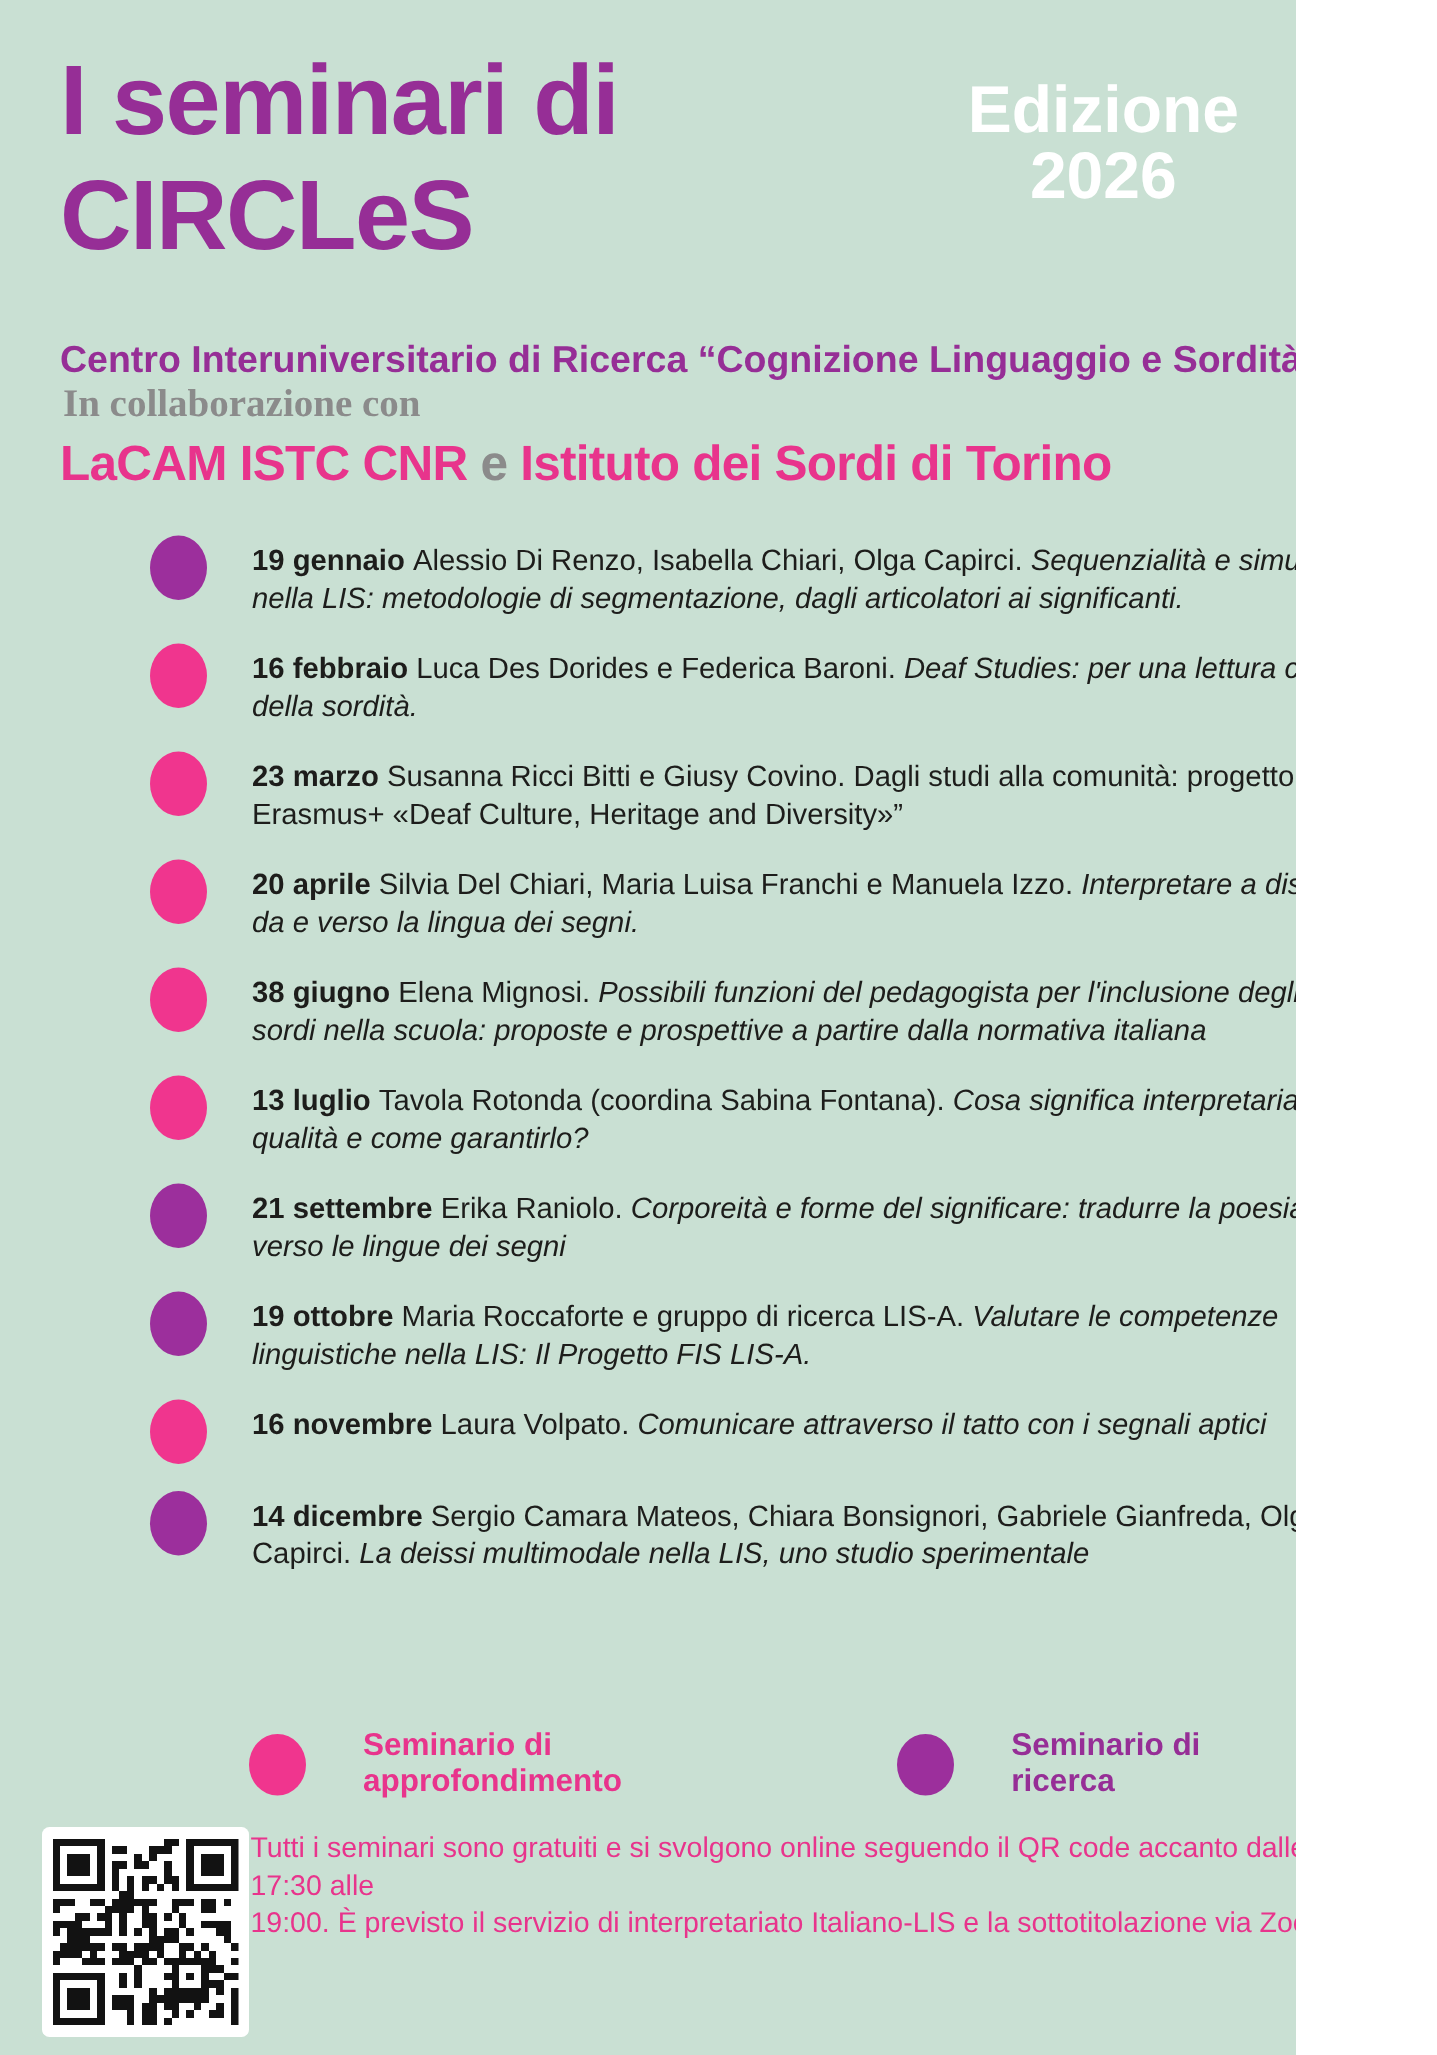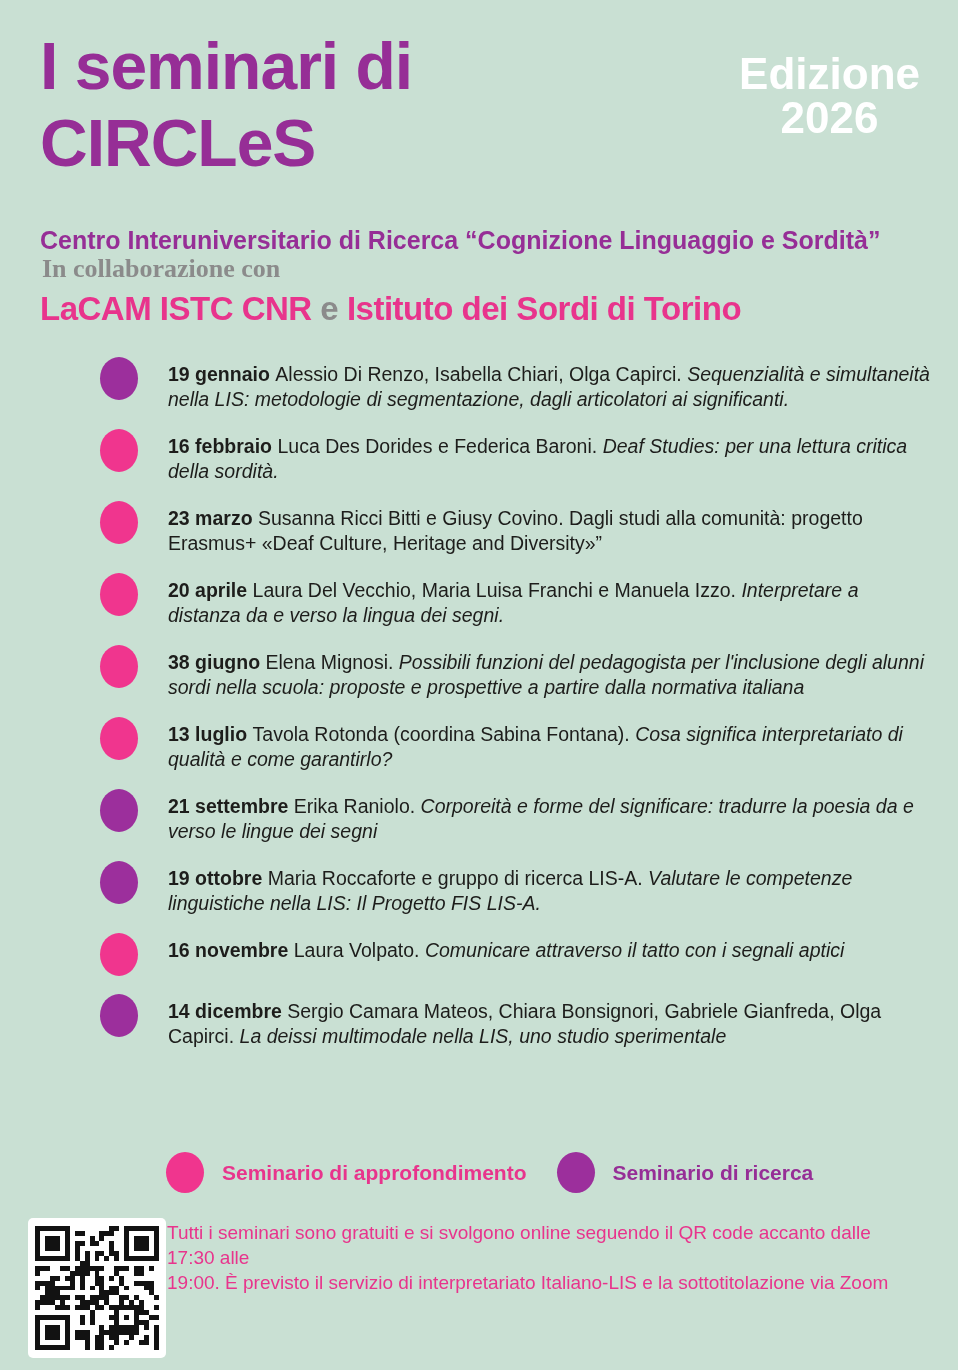--- a/index.html
+++ b/index.html
@@ -7,21 +7,21 @@
     --purple:#962e96;
     --purple-dot:#9c2f9c;
     --pink:#f0358e;
     --pink-text:#e8348c;
     --gray:#8b8b8b;
     --text:#1d1d1b;
     --white:#ffffff;
   }
   html,body{margin:0;padding:0;background:#fff;}
   .poster{
-    position:relative;width:958px;height:1370px;overflow:hidden;
+    position:relative;width:864px;height:1370px;overflow:hidden;
     background:var(--background);
     font-family:"Liberation Sans", sans-serif;
   }
   
   .title{
     position:absolute;left:40px;top:28px;
     font-size:66px;font-weight:bold;color:var(--purple);
     line-height:1.16;letter-spacing:-1px;
   }
   .edition{
@@ -54,21 +54,21 @@
   }
   .dot.pink{background:var(--pink);}
   .dot.purple{background:var(--purple-dot);}
   .entry{
     margin:0 0 0 30px;width:764px;
     font-size:19.5px;line-height:24.5px;color:var(--text);
   }
   .entry b{font-weight:bold;}
   .date::after,.names::after{content:"\00a0";}
   
-  .legend{position:absolute;left:166px;top:1152px;display:flex;align-items:center;}
+  .legend{position:absolute;left:166px;top:1152px;display:flex;align-items:center;gap:20px;}
   .legend .dot{width:38px;height:41px;margin-top:0;}
   .legend-label{margin-left:18px;font-size:21px;font-weight:bold;}
   .legend-label.pink-t{color:var(--pink-text);}
   .legend-label.purple-t{color:var(--purple);}
   .legend-gap{width:30px;}
   
   .footerblk{position:absolute;left:28px;top:1218px;display:flex;align-items:flex-start;}
   .qr{
     flex:0 0 auto;width:124px;height:126px;background:var(--white);
     border-radius:5px;padding:7px;
@@ -113,21 +113,21 @@
       <p class="entry"><b class="date">16 febbraio</b><span class="names">Luca Des Dorides e Federica Baroni.</span><i>Deaf Studies: per una lettura critica della sordità.</i></p>
     </div>
 
     <div class="row">
       <span class="dot pink"></span>
       <p class="entry"><b class="date">23 marzo</b><span class="names">Susanna Ricci Bitti e Giusy Covino. Dagli studi alla comunità: progetto Erasmus+ «Deaf Culture, Heritage and Diversity»”</span><i></i></p>
     </div>
 
     <div class="row">
       <span class="dot pink"></span>
-      <p class="entry"><b class="date">20 aprile</b><span class="names">Laura Del Vecchio, Maria Luisa Franchi e Manuela Izzo.</span><i>Interpretare a distanza da e verso la lingua dei segni.</i></p>
+      <p class="entry"><b class="date">20 aprile</b><span class="names">Silvia Del Chiari, Maria Luisa Franchi e Manuela Izzo.</span><i>Interpretare a distanza da e verso la lingua dei segni.</i></p>
     </div>
 
 
     <div class="row">
       <span class="dot pink"></span>
       <p class="entry"><b class="date">38 giugno</b><span class="names">Elena Mignosi.</span><i>Possibili funzioni del pedagogista per l'inclusione degli alunni sordi nella scuola: proposte e prospettive a partire dalla normativa italiana</i></p>
     </div>
 
     <div class="row">
       <span class="dot pink"></span>

